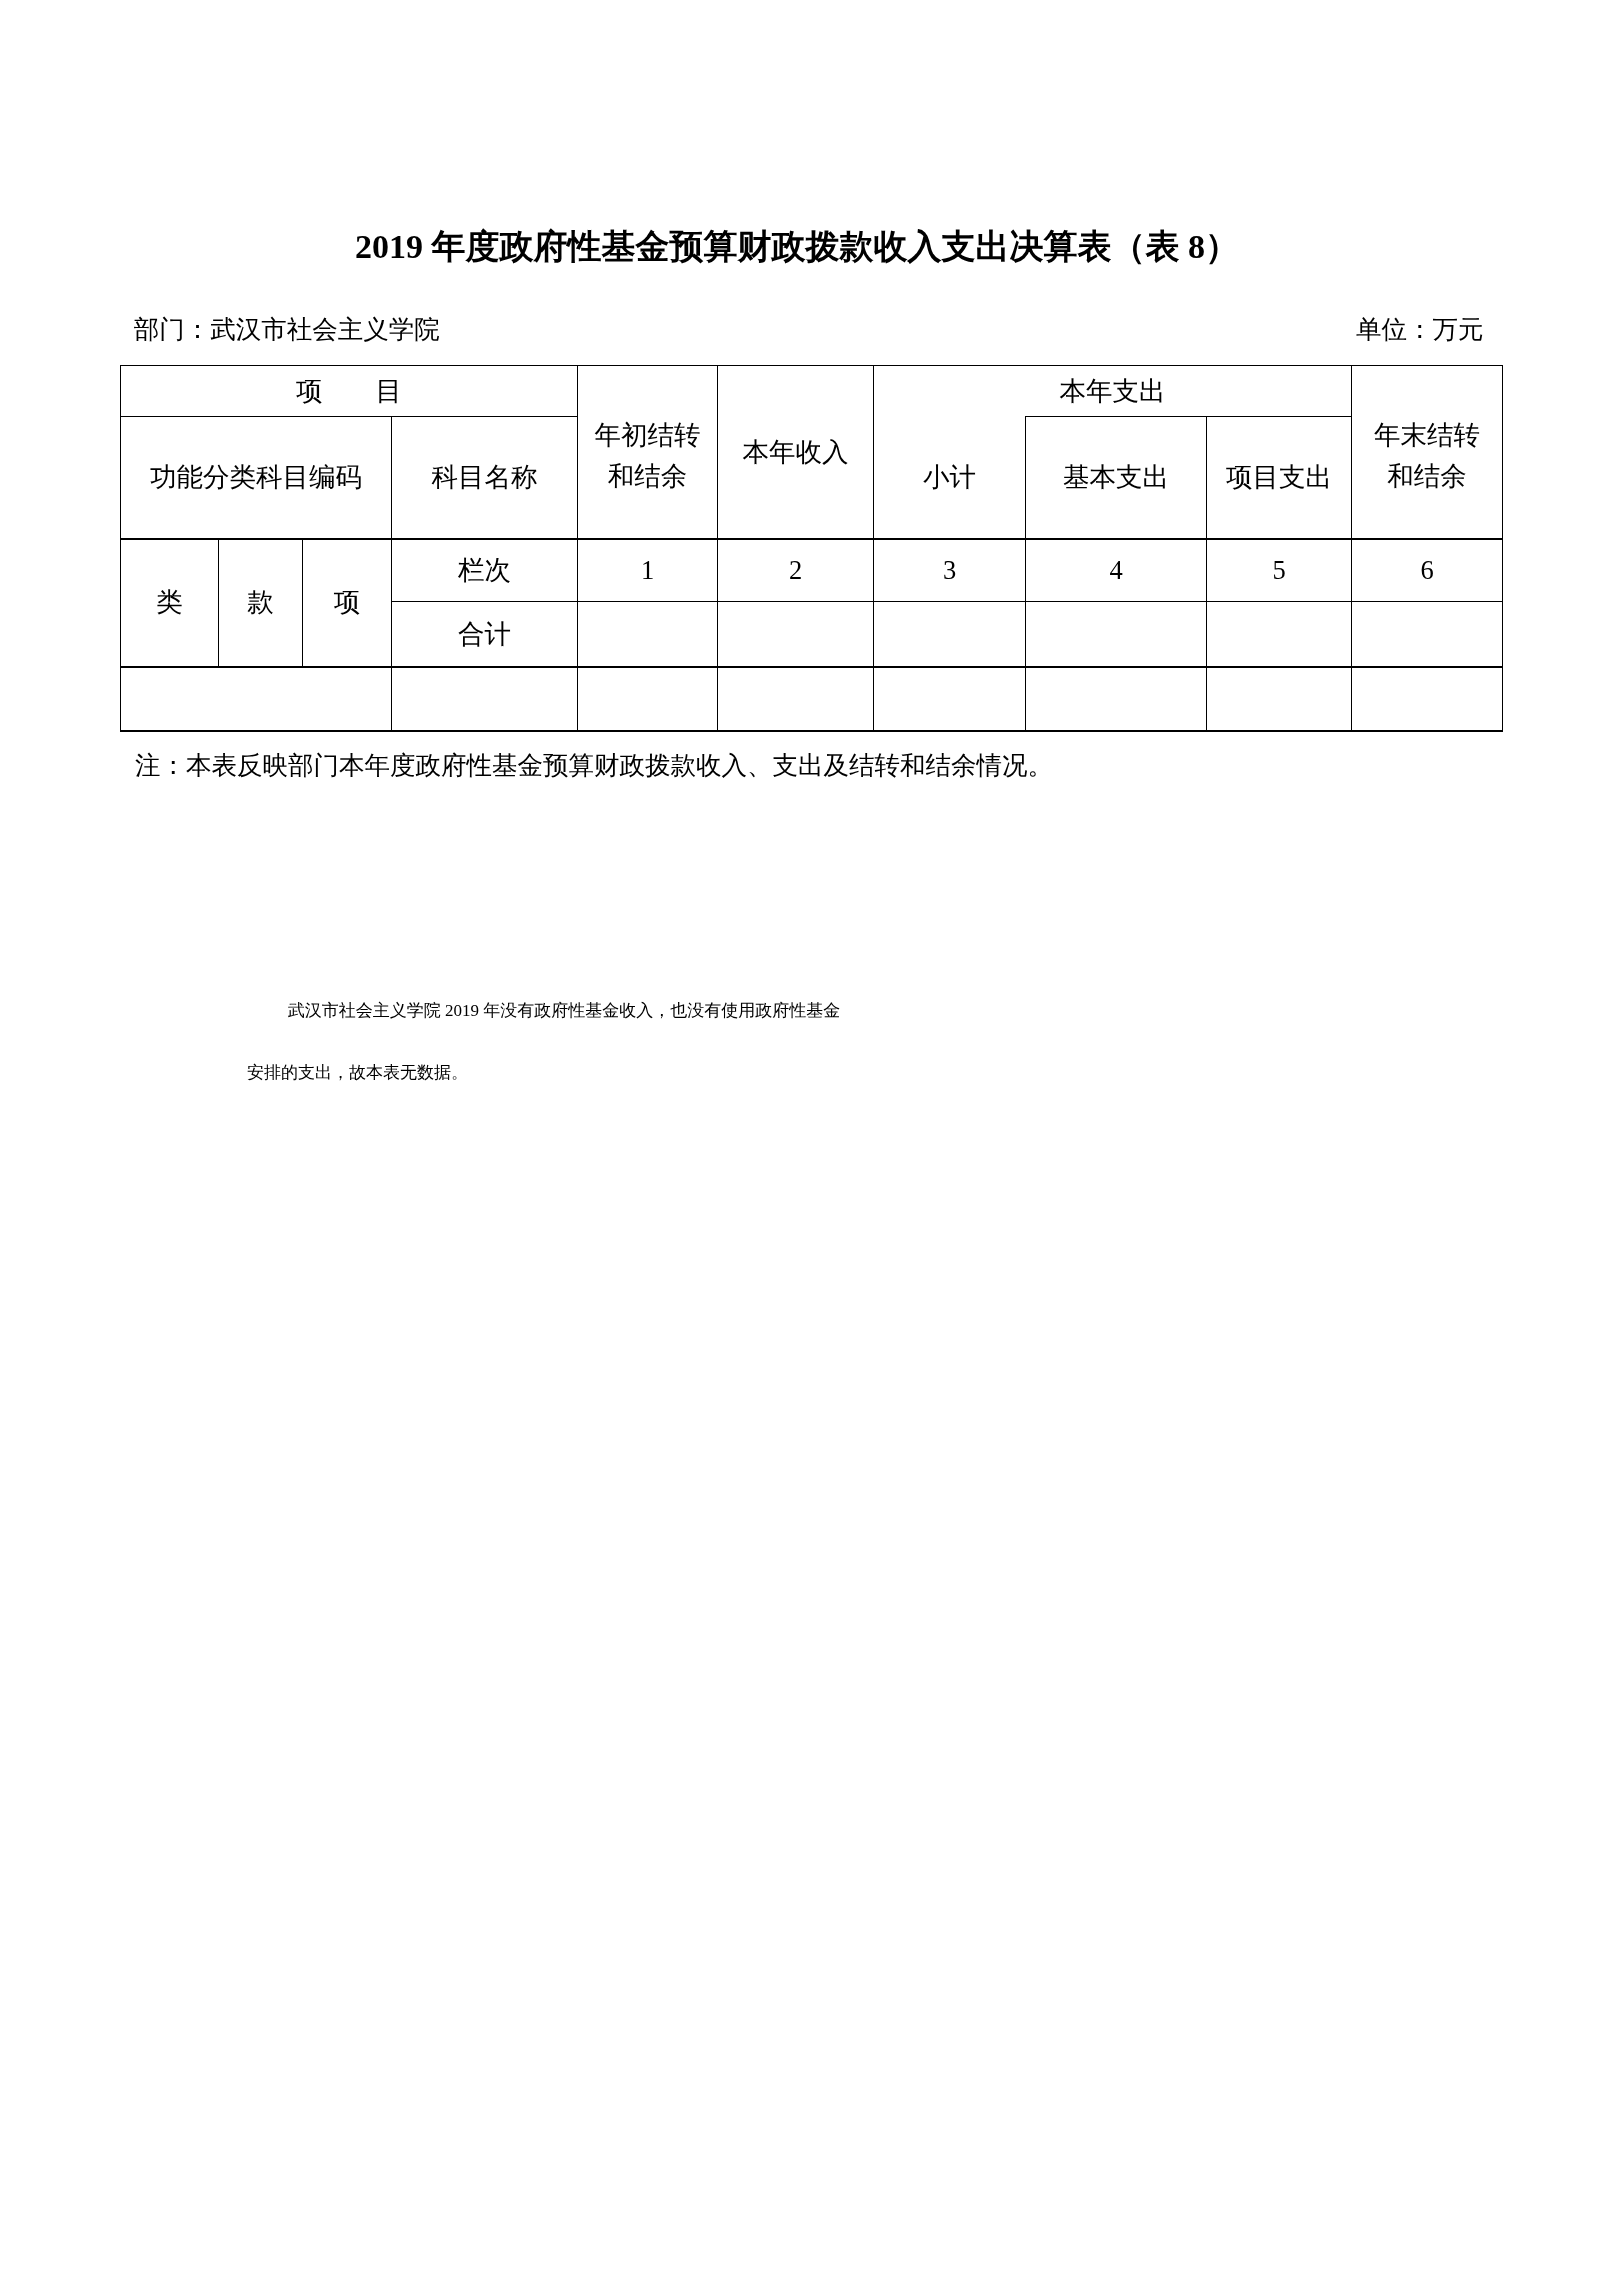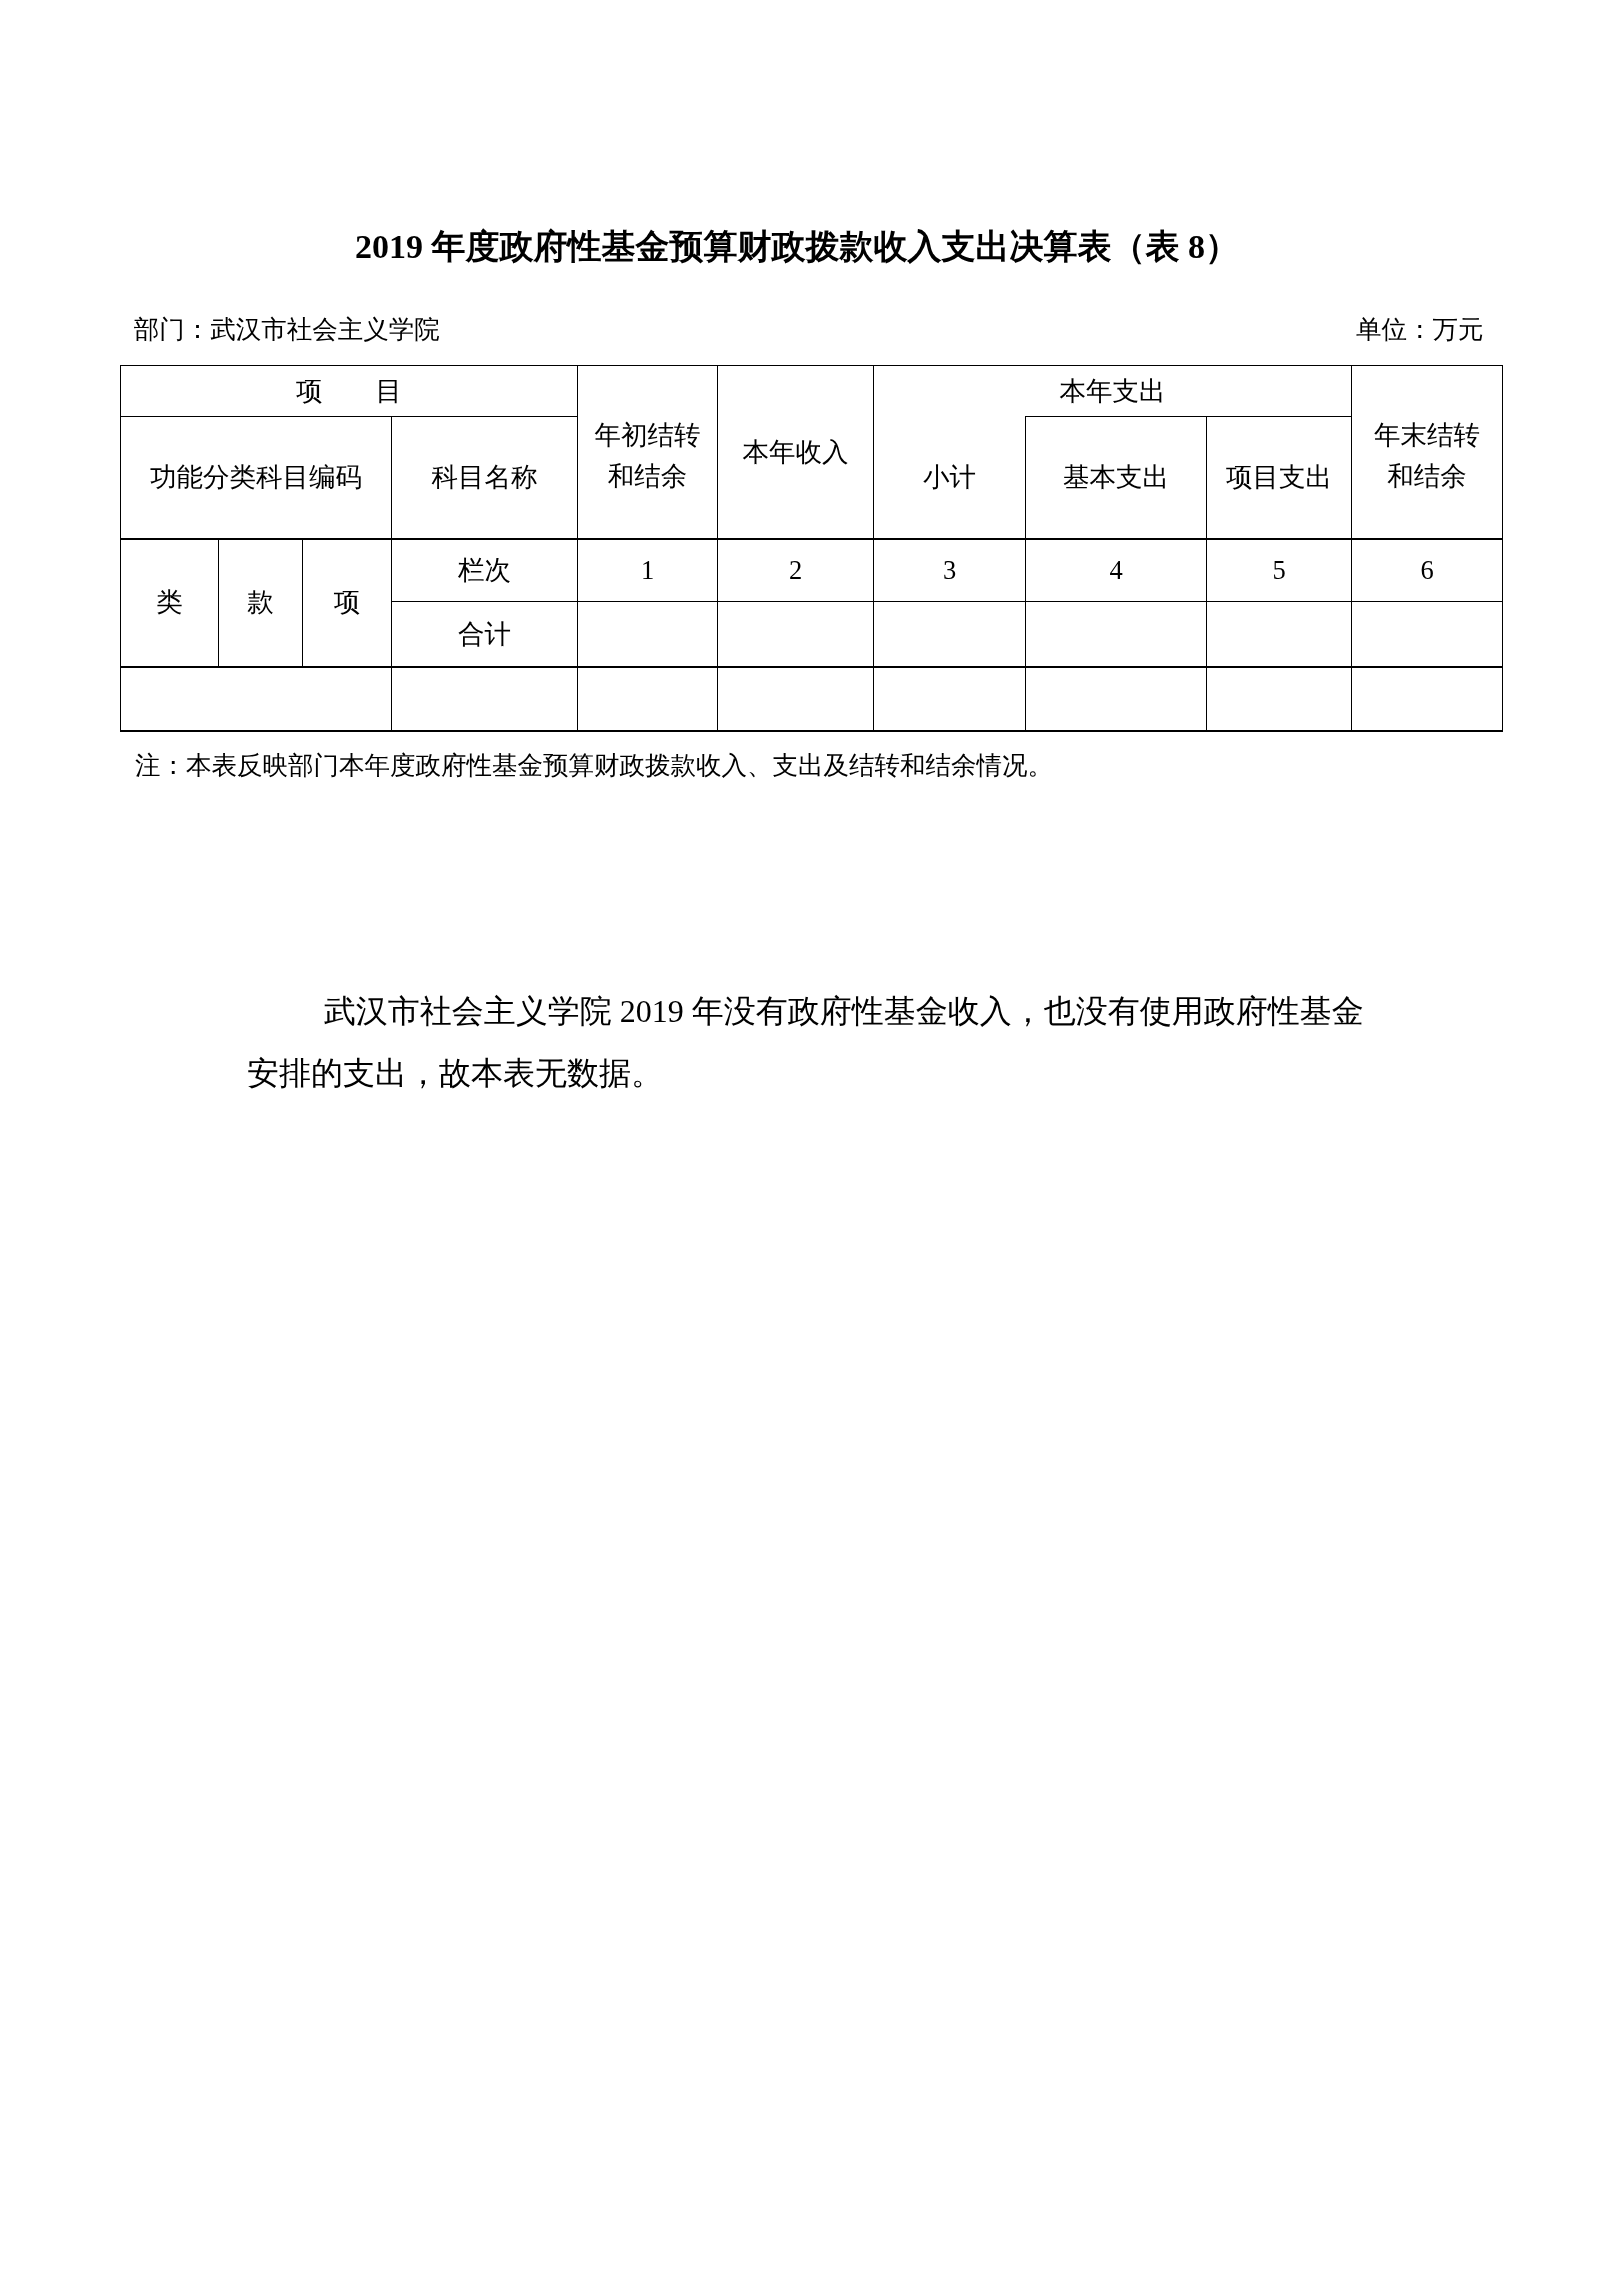--- a/index.html
+++ b/index.html
@@ -71,21 +71,21 @@
     line-height: 33px;
     white-space: nowrap;
   }
   .note-1 { top: 749px; }
   .note-2 { top: 815px; }
   .closing-paragraph {
     position: absolute;
     top: 980px;
     left: 247px;
     width: 1137px;
-    font-size: 32px;
+    font-size: 17px;
     line-height: 62px;
   }
   .closing-paragraph .indent { text-indent: 2.4em; }
 </style>
 </head>
 <body>
 
 <div class="page">
 
   <div class="doc-title">2019 年度政府性基金预算财政拨款收入支出决算表（表 8）</div>

